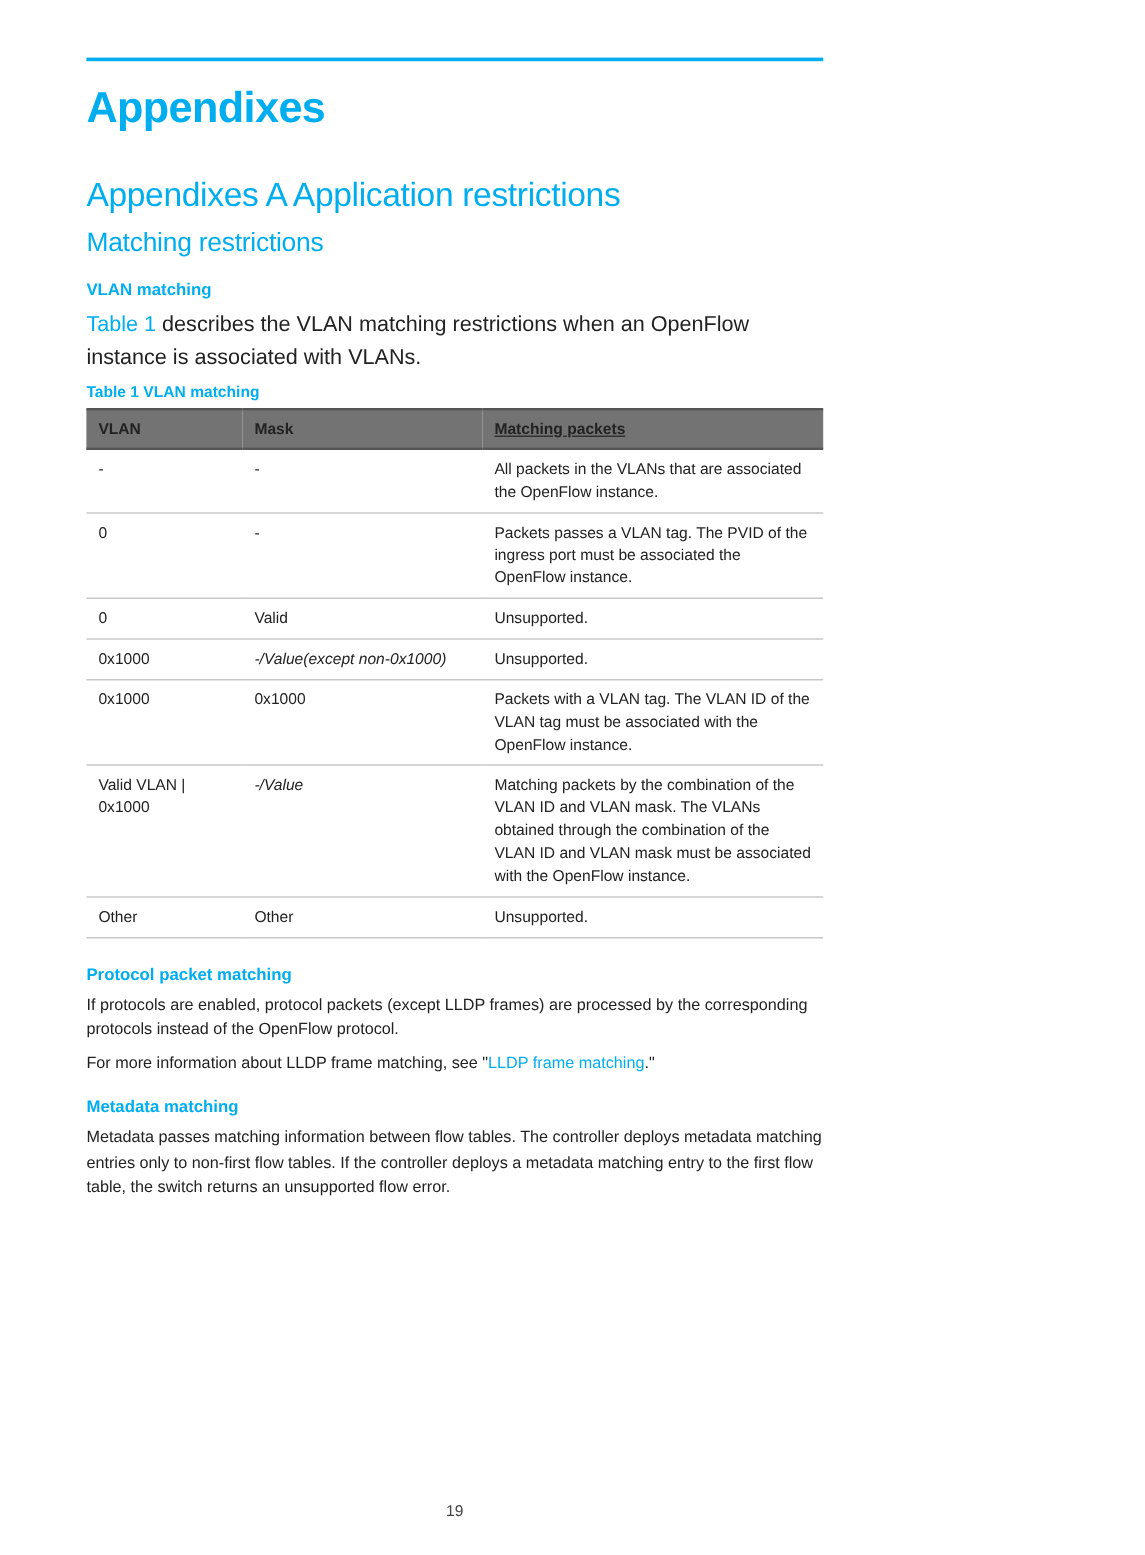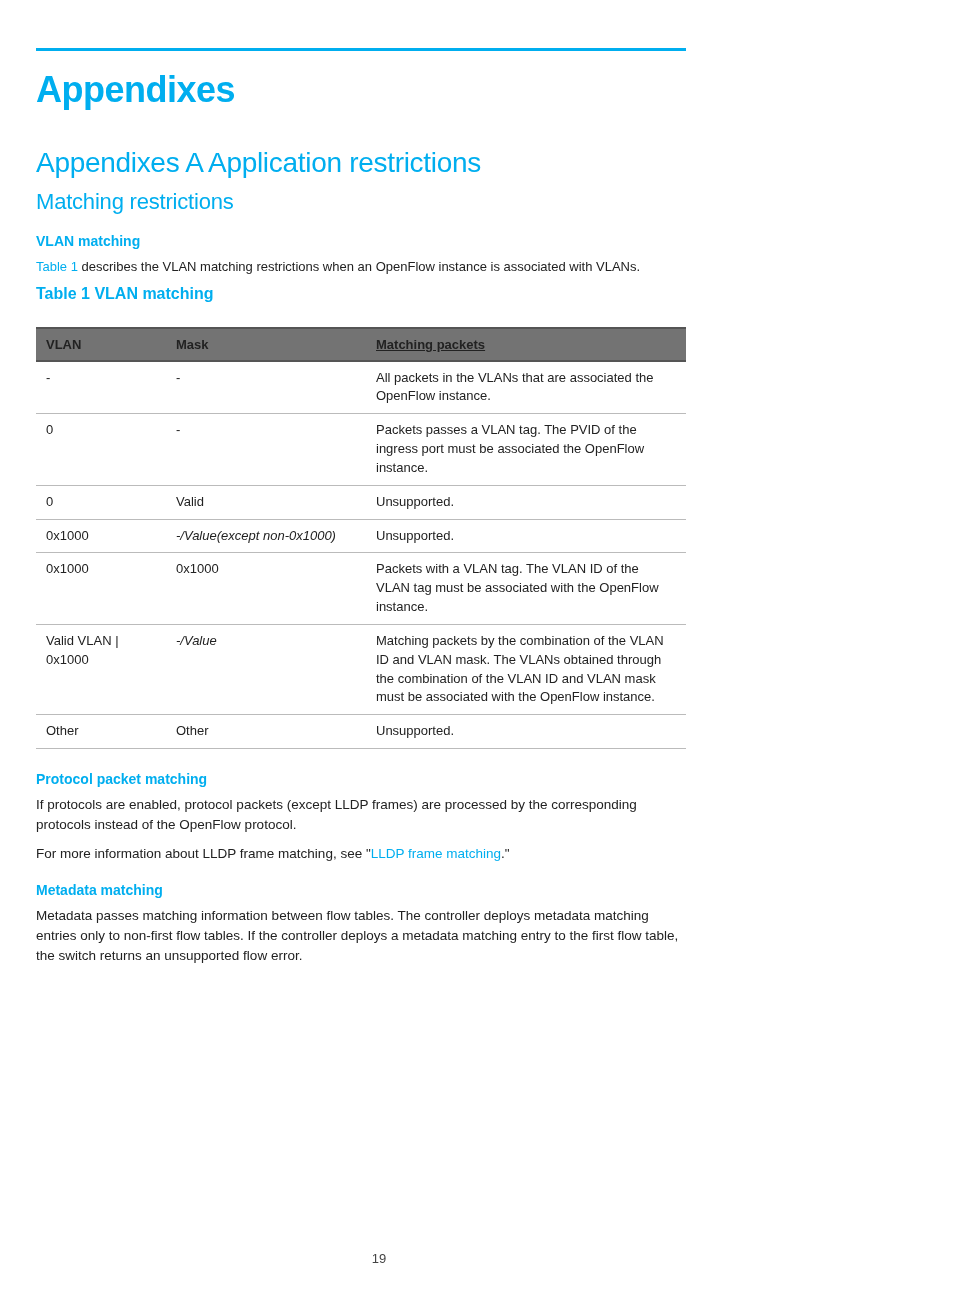--- a/index.html
+++ b/index.html
@@ -8,21 +8,21 @@
       font-size: 14px;
       color: #222;
       background: #fff;
       width: 954px;
       min-height: 1296px;
       padding: 0;
     }
     .page {
       width: 758px;
       min-height: 1296px;
-      padding: 48px 72px 60px 36px;
+      padding: 48px 72px 60px 72px;
       position: relative;
     }
     .top-rule {
       border-top: 3px solid #00aeef;
       margin-bottom: 18px;
     }
     .main-title {
       font-size: 36px;
       font-weight: bold;
       color: #00aeef;
@@ -50,24 +50,24 @@
       margin-bottom: 8px;
       margin-top: 18px;
     }
     .body-text {
       font-size: 13.5px;
       color: #222;
       line-height: 1.5;
       margin-bottom: 8px;
     }
     .table-label {
-      font-size: 16px;
-      color: #00aeef;
-      font-weight: bold;
-      margin-bottom: 24px;
+      font-size: 13px;
+      color: #00aeef;
+      font-weight: bold;
+      margin-bottom: 6px;
     }
     .table-link {
       color: #00aeef;
       text-decoration: none;
     }
     table {
       width: 100%;
       border-collapse: collapse;
       margin-bottom: 22px;
       font-size: 13px;
@@ -91,21 +91,21 @@
       padding: 7px 10px;
       vertical-align: top;
       font-size: 13px;
       line-height: 1.45;
     }
     .col-vlan { width: 130px; }
     .col-mask { width: 200px; }
     .col-matching { width: auto; }
     .intro-text {
       margin-bottom: 8px;
-      font-size: 13px;
+      font-size: 18px;
       line-height: 1.5;
     }
     .page-number {
       position: absolute;
       bottom: 30px;
       left: 0;
       right: 0;
       text-align: center;
       font-size: 13px;
       color: #444;

